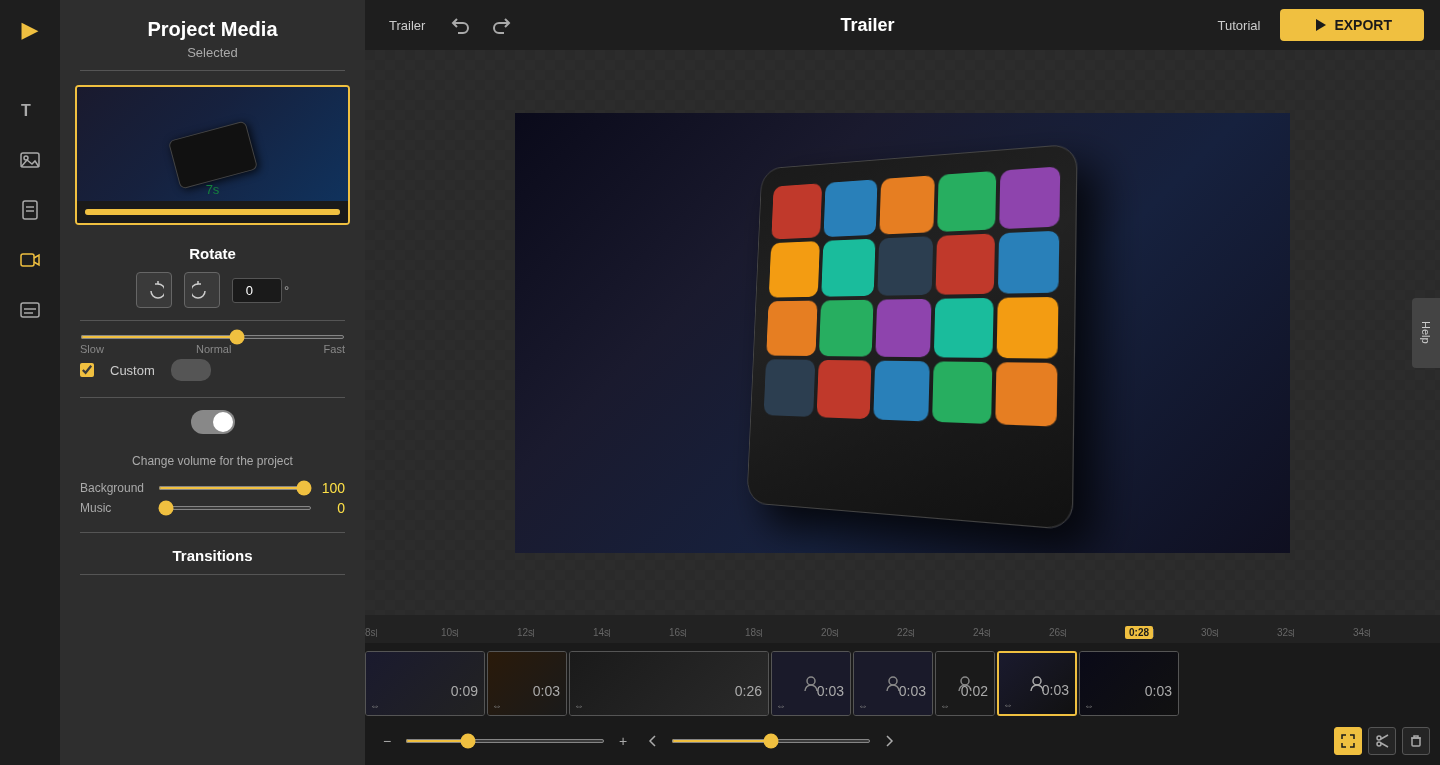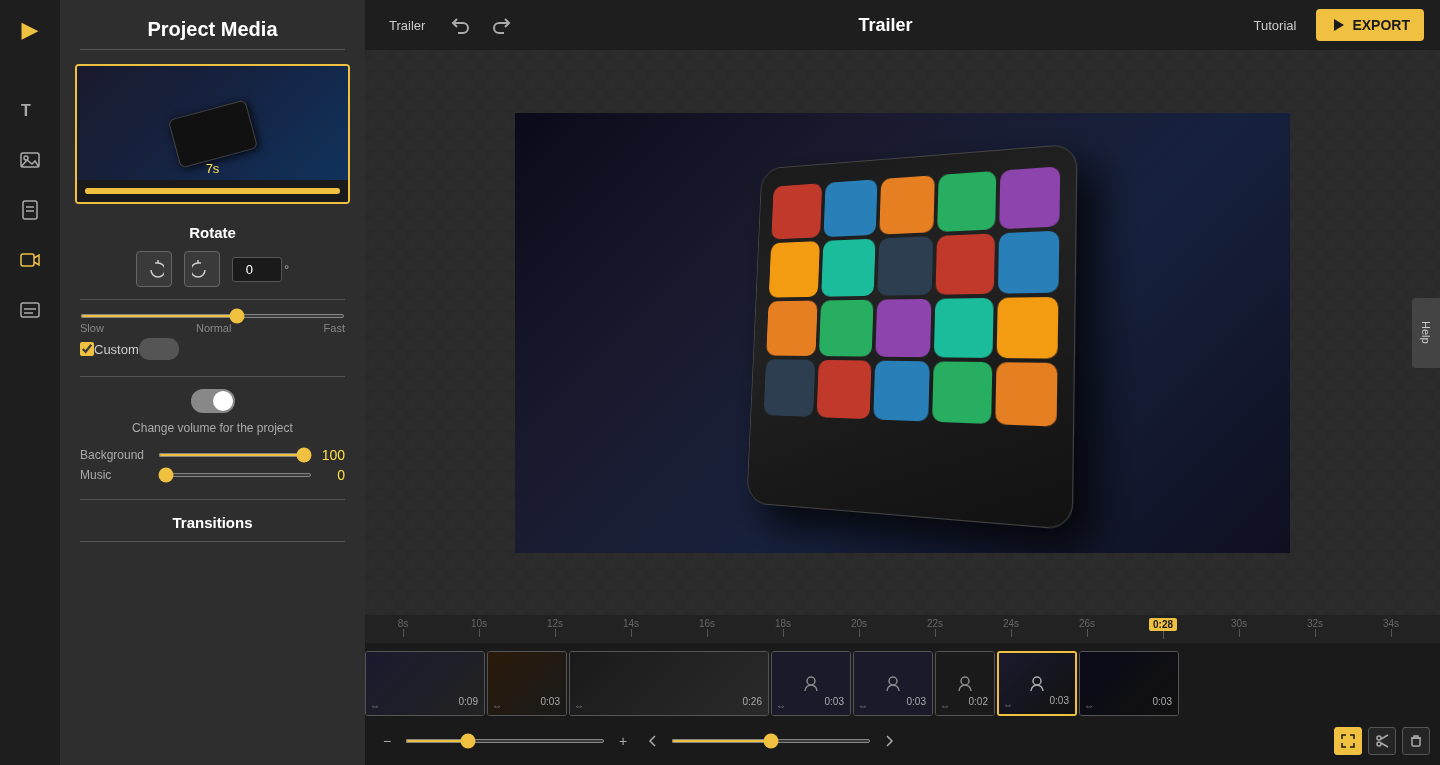--- a/index.html
+++ b/index.html
@@ -75,21 +75,21 @@
       background: #111;
       border-radius: 6px;
       border: 1px solid #444;
       transform: rotate(-15deg);
       box-shadow: 2px 2px 8px rgba(0,0,0,0.8);
     }
     .media-duration {
       position: absolute;
       bottom: 26px; left: 50%;
       transform: translateX(-50%);
-      color: #fde047; font-size: 13px;
+      color: #15803d; font-size: 13px;
     }
     .media-progress {
       position: absolute;
       bottom: 0; left: 0; right: 0;
       height: 22px;
       background: #1a1a1a;
       display: flex; align-items: center; padding: 0 8px;
     }
     .progress-bar-bg {
       width: 100%; height: 6px;
@@ -127,41 +127,41 @@
     
     .speed-section { padding: 0 20px 8px; }
     .speed-labels {
       display: flex; justify-content: space-between; font-size: 11px; color: #888;
     }
     input[type=range] {
       width: 100%; accent-color: #f0c040;
       height: 4px; cursor: pointer;
     }
     .custom-row {
-      display: flex; align-items: center; gap: 0; padding: 4px 0;
+      display: flex; align-items: center; gap: 16px; padding: 4px 0;
     }
     .custom-checkbox { width: 14px; height: 14px; accent-color: #f0c040; cursor: pointer; }
     .custom-label { font-size: 13px; color: #ccc; }
     .custom-value-box {
       width: 40px; height: 22px; background: #555; border-radius: 10px;
     }
 
     
     .volume-section { padding: 0 20px 8px; }
     .toggle-row { display: flex; justify-content: center; padding: 8px 0; }
     .toggle-switch {
       width: 44px; height: 24px; background: #888; border-radius: 12px;
       position: relative; cursor: pointer;
     }
     .toggle-knob {
       width: 20px; height: 20px; background: #fff; border-radius: 50%;
       position: absolute; top: 2px; right: 2px;
     }
     .volume-desc {
-      font-size: 12px; color: #aaa; text-align: center; padding-bottom: 8px;
+      font-size: 12px; color: #aaa; text-align: center; padding-bottom: 8px; margin-top: 12px;
     }
     .volume-row {
       display: flex; align-items: center; gap: 8px; margin: 4px 0;
     }
     .volume-label { font-size: 12px; color: #aaa; width: 70px; }
     .volume-value { font-size: 14px; color: #fde047; width: 25px; text-align: right; }
     .volume-slider { flex: 1; }
     .transitions-title {
       font-size: 15px; font-weight: bold; color: #fff;
       text-align: center; padding: 10px 16px 6px;
@@ -198,21 +198,21 @@
     }
     .icon-btn {
       width: 30px; height: 30px; display: flex; align-items: center; justify-content: center;
       color: #aaa; cursor: pointer; font-size: 18px; border-radius: 3px;
     }
     .tutorial-btn {
       font-size: 13px; color: #ccc; cursor: pointer; margin-right: 8px;
     }
     .export-btn {
       background: #f0c040; color: #1a1a1a; font-weight: bold;
-      padding: 8px 14px; border-radius: 4px; cursor: pointer;
+      padding: 8px 32px; border-radius: 4px; cursor: pointer;
       display: flex; align-items: center; gap: 6px; font-size: 14px;
     }
 
     
     .video-area {
       flex: 1;
       display: flex;
       align-items: center;
       justify-content: center;
       background: #2a2a2a;
@@ -317,21 +317,21 @@
       position: relative;
     }
     .ruler-marks {
       display: flex;
       position: absolute;
       left: 0;
       gap: 0;
     }
     .ruler-mark {
       display: flex;
-      flex-direction: column;
+      flex-direction: row;
       align-items: center;
       width: 76px;
       font-size: 10px;
       color: #666;
     }
     .ruler-tick { width: 1px; height: 8px; background: #555; }
     .timeline-tracks {
       display: flex;
       align-items: center;
       height: 80px;
@@ -349,22 +349,22 @@
       cursor: pointer;
       border: 1px solid #555;
     }
     .clip.selected { border-color: #f0c040; border-width: 2px; }
     .clip-bg {
       width: 100%; height: 100%;
       background: #222;
       display: flex; align-items: center; justify-content: center;
     }
     .clip-time {
-      position: absolute; bottom: 8px; right: 6px;
-      font-size: 10px; color: #aaa;
+      position: absolute; bottom: 16px; right: 6px;
+      font-size: 14px; color: #aaa;
     }
     .clip-expand {
       position: absolute; bottom: 4px; left: 4px;
       font-size: 10px; color: #888; cursor: pointer;
     }
 
     
     .timeline-controls {
       height: 36px;
       background: #1a1a1a;
@@ -435,20 +435,21 @@
     <svg width="22" height="22" viewBox="0 0 22 22" fill="none" stroke="#aaa" stroke-width="1.5">
         <rect x="2" y="4" width="18" height="14" rx="2"></rect>
         <line x1="5" y1="10" x2="17" y2="10"></line>
         <line x1="5" y1="14" x2="14" y2="14"></line>
       </svg>
   </div>
 </div>
 
 <div class="left-panel">
   <div class="panel-title">Project Media</div>
+  <div class="panel-subtitle">Selected</div>
   <div class="divider"></div>
 
   <div class="media-thumb">
     <div class="media-thumb-inner">
       <div class="phone-shape"></div>
     </div>
     <div class="media-duration">7s</div>
     <div class="media-progress">
       <div class="progress-bar-bg">
         <div class="progress-bar-fill"></div>

